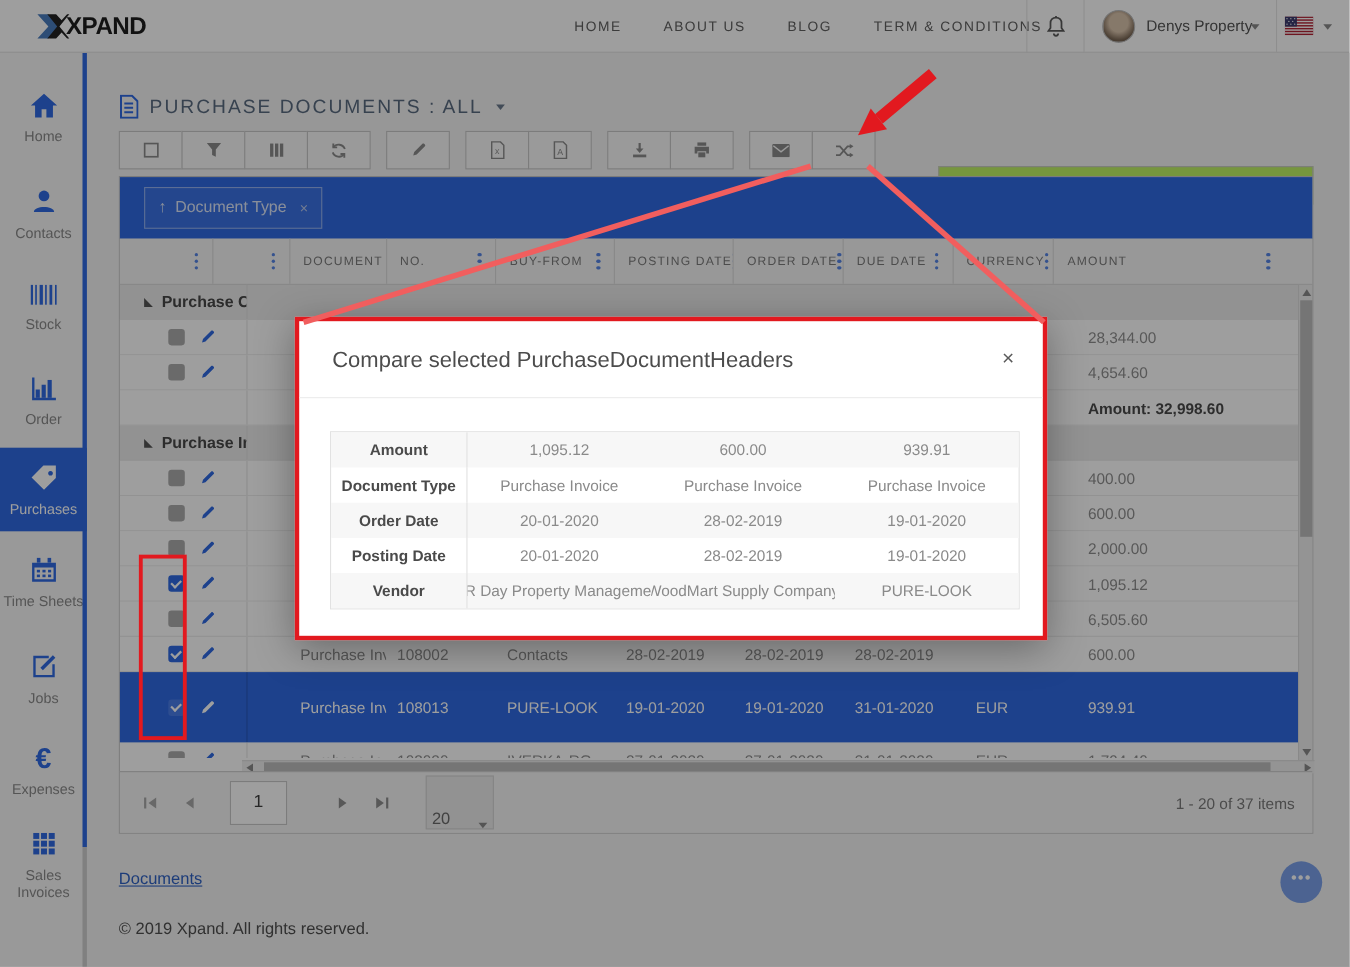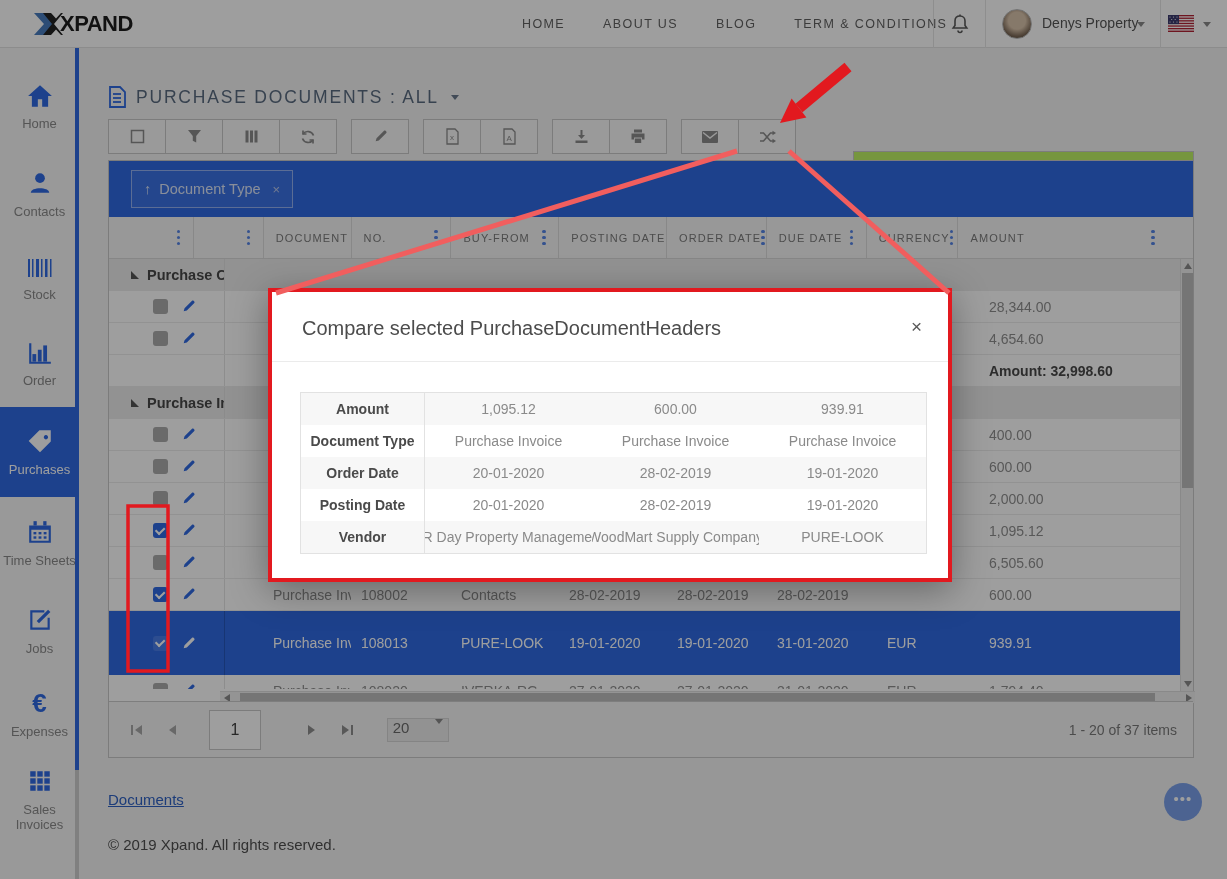--- a/index.html
+++ b/index.html
@@ -110,21 +110,21 @@
   .hscroll{position:absolute;left:111px;top:530px;width:975px;height:12px;background:#efefef;border-top:1px solid #ddd;}
   .hthumb{position:absolute;left:20px;top:1px;width:915px;height:10px;background:#bdbdbd;cursor:pointer;}
   .harrow{position:absolute;top:2px;width:0;height:0;border-top:4px solid transparent;border-bottom:4px solid transparent;}
   .harrow.left{left:4px;border-right:6px solid #8a8a8a;}
   .harrow.right{right:3px;border-left:6px solid #8a8a8a;}
 
   
   .pager{position:absolute;left:0;bottom:0;width:1084px;height:56px;background:#f6f6f6;border-top:1px solid #ccc;display:flex;align-items:center;padding:0 10px;}
   .pg-btn{width:36px;height:36px;display:flex;align-items:center;justify-content:center;color:#9e9e9e;cursor:pointer;}
   .pg-num{width:52px;height:40px;background:#fff;border:1px solid #c9c9c9;display:flex;align-items:center;justify-content:center;font-size:16px;color:#3f3f3f;margin:0 18px;cursor:pointer;}
-  .pg-size{width:62px;height:24px;background:#ececec;border:1px solid #d5d5d5;display:flex;align-items:flex-start;justify-content:center;gap:26px;font-size:15px;color:#6b6b6b;margin-left:22px;cursor:pointer;}
+  .pg-size{width:62px;height:49px;background:#ececec;border:1px solid #d5d5d5;display:flex;align-items:flex-end;justify-content:center;gap:26px;font-size:15px;color:#6b6b6b;margin-left:22px;cursor:pointer;}
   .pg-info{margin-left:auto;font-size:14px;color:#7a7a7a;padding-right:6px;}
 
   
   .doc-link{display:inline-block;margin-top:33px;font-size:15px;color:#2f62c4;text-decoration:underline;cursor:pointer;}
   .copyright{margin-top:27px;font-size:15px;color:#4f4f4f;}
   .chat-fab{position:absolute;left:1164px;top:783px;width:38px;height:38px;border-radius:50%;background:#7ba1ea;z-index:8;display:flex;align-items:center;justify-content:center;cursor:pointer;}
   .chat-fab span{color:#fff;font-size:15px;letter-spacing:1px;line-height:10px;margin-top:-6px;}
 
   
   .dim{position:absolute;left:0;top:0;width:1227px;height:879px;background:rgba(0,0,0,0.38);z-index:50;}
@@ -223,21 +223,21 @@
   </div>
   <div class="side-item">
     <svg width="26" height="24" viewBox="0 0 24 22" fill="currentColor">
       <rect x="5" y="12" width="3.5" height="7"></rect>
         <rect x="10" y="8" width="3.5" height="11"></rect>
         <rect x="15" y="4" width="3.5" height="15"></rect>
       <path d="M2 2 H4 V19 H22 V21 H2 Z"></path>
     </svg>
     <span class="side-label">Order</span>
   </div>
-  <div class="side-item active" style="height:90px">
+  <div class="side-item active" style="height:76px">
     <svg width="28" height="26" viewBox="0 0 26 24" fill="currentColor">
       <path d="M12.5 2 L23 2 L23 12.5 L13 22.5 L2.5 12 Z M18.5 6.5 a2 2 0 1 0 0.001 0 Z" fill-rule="evenodd"></path>
     </svg>
     <span class="side-label">Purchases</span>
   </div>
   <div class="side-item tall">
     <svg width="26" height="26" viewBox="0 0 24 24" fill="currentColor">
       <path d="M2 6 H22 V22 H2 Z M4 10 V20 H20 V10 Z" fill-rule="evenodd"></path>
       <rect x="6" y="2" width="3" height="4"></rect>
         <rect x="15" y="2" width="3" height="4"></rect>

